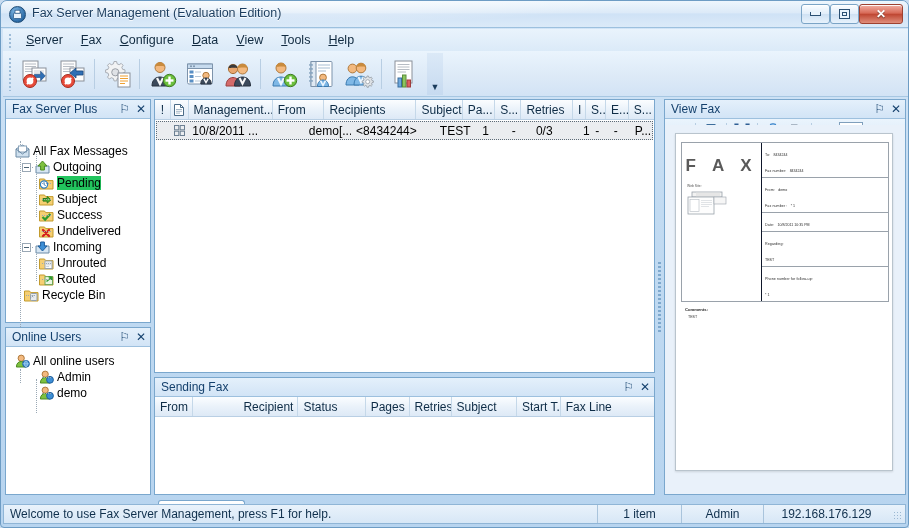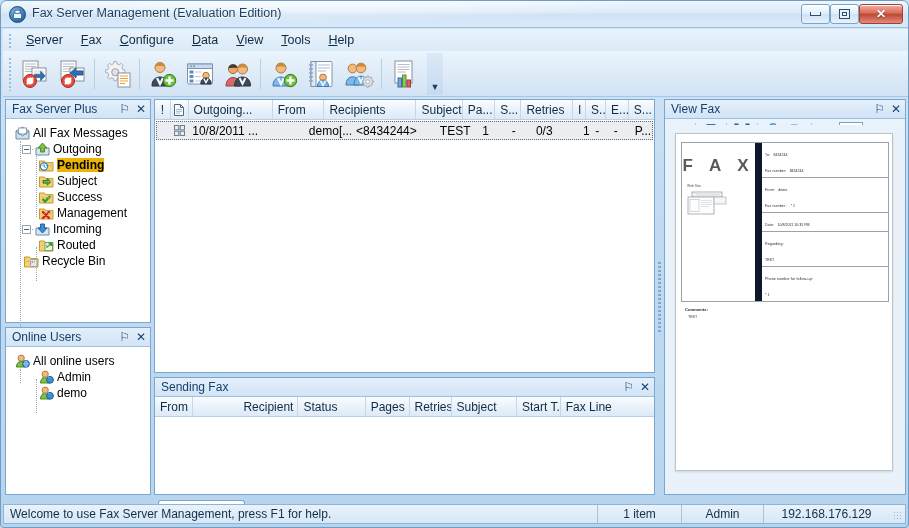--- a/index.html
+++ b/index.html
@@ -107,21 +107,21 @@
   }
   .dockhdr .dtitle { font-size:12px; color:#15416d; }
   .dockhdr .dbtns { position:absolute; right:4px; top:1px; display:flex; gap:6px; align-items:center; }
   .dockhdr .dbtns i { font-style:normal; color:#15416d; font-size:12px; line-height:16px; cursor:default; }
 
   #dock-fsp { left:4px; top:98px; width:146px; height:224px; }
   #dock-users { left:4px; top:326px; width:146px; height:168px; }
   .tree { padding:6px 0 0 6px; font-size:12px; color:#000; position:relative; }
   .tnode { display:flex; align-items:center; height:16px; position:relative; white-space:nowrap; }
   .tnode .lbl { margin-left:3px; }
-  .tnode.sel .lbl { background:#eab308;font-weight:bold; }
+  .tnode.sel .lbl { background:#22c55e; }
   .ticon { width:16px; height:16px; flex:none; display:flex; align-items:center; justify-content:center; }
   .expander { width:9px; height:9px; border:1px solid #9aa8b5; background:#fff; position:relative; flex:none; margin-right:3px; }
   .expander::before { content:""; position:absolute; left:1px; top:3px; width:5px; height:1px; background:#4b6274; }
   .dotline-v { position:absolute; width:1px; border-left:1px dotted #9aa8b5; }
   .dotline-h { position:absolute; height:1px; border-top:1px dotted #9aa8b5; }
 
   
   #center { position:absolute; left:153px; top:98px; width:501px; height:396px; }
   #grid-panel { position:absolute; left:0; top:0; width:501px; height:274px;
     background:#fff; border:1px solid #7aa7cd; }
@@ -156,21 +156,21 @@
   .vfsep { width:1px; height:16px; background:#b6cde2; margin:0 3px; }
   #pageno { height:17px; min-width:24px; border:1px solid #7f9fbc; background:#fff;
     font-size:11px; display:flex; align-items:center; justify-content:center; color:#10344f; padding:0 3px; }
   #vf-body { position:absolute; left:0; top:25px; right:0; bottom:0;
     background:#e9f1fa; padding:8px 10px; }
   #faxpage { width:218px; height:338px; background:#fff; border:1px solid #b9c4cd;
     box-shadow:0 1px 2px rgba(0,0,0,.12); position:relative; overflow:hidden; }
   #faxdoc { position:absolute; left:5px; top:8px; width:208px; }
   .fx-outer { border:1px solid #9aa2ab; }
   .fx-top { display:flex; }
-  .fx-left { width:80px; border-right:7px solid #0f172a; position:relative; }
+  .fx-left { width:80px; border-right:1px solid #0f172a; position:relative; }
   .fx-right { flex:1; }
   .fx-row { border-bottom:1px solid #9aa2ab; padding:2px 3px; }
   .fx-row:last-child { border-bottom:none; }
   .fx-lbl { font-size:3.6px; color:#2b2b2b; letter-spacing:.1px; }
   .fx-val { font-size:3.6px; color:#2b2b2b; }
   .fx-faxword { font-size:17px; font-weight:bold; letter-spacing:6px; color:#5a5a5a;
     text-align:center; padding:13px 0 2px; }
   .fx-site { font-size:3.4px; color:#555; margin:6px 0 2px 5px; }
   .fx-machine { width:42px; height:26px; margin-left:5px; margin-bottom:6px; position:relative; }
   .fx-comments { padding:5px 4px 0 4px; }
@@ -424,21 +424,21 @@
         <i>⚐</i>
         <i>✕</i>
       </span>
     </div>
     <div class="tree">
 
       <div class="dotline-v" style="left:14px; top:22px; height:186px;"></div>
       <div class="dotline-v" style="left:30px; top:32px; height:66px;"></div>
       <div class="dotline-v" style="left:30px; top:128px; height:34px;"></div>
 
-      <div class="tnode" style="margin-left:2px;">
+      <div class="tnode" style="margin-left:2px;margin-top:18px;">
         <span class="ticon">
           <svg width="15" height="14" viewBox="0 0 15 14">
               <path d="M1 5 l6.5-4 l6.5 4 v8 h-13z" fill="#cfe0ee" stroke="#6d8ba6"></path>
               <rect x="3.5" y="2" width="8" height="6" fill="#fff" stroke="#8aa3ba"></rect>
               <path d="M1 5 l6.5 5 l6.5-5" fill="none" stroke="#6d8ba6"></path>
             </svg>
         </span>
         <span class="lbl">All Fax Messages</span>
       </div>
 
@@ -493,35 +493,51 @@
 
       <div class="tnode">
         <span class="dotline-h" style="left:30px; top:8px; width:9px;"></span>
         <span style="width:26px; flex:none;"></span>
         <span class="ticon">
           <svg width="15" height="13" viewBox="0 0 15 13">
               <path d="M.5 2 h5 l1.2 1.6 h7.3 v8.4 h-13.5z" fill="#f6cf72" stroke="#c39b2d"></path>
               <path d="M4 5 l6 6 M10 5 l-6 6" stroke="#d42020" stroke-width="2.4" stroke-linecap="round"></path>
             </svg>
         </span>
-        <span class="lbl">Management</span>
+        <span class="lbl">Undelivered</span>
       </div>
 
       <div class="tnode">
         <span class="dotline-h" style="left:14px; top:8px; width:7px;"></span>
         <span class="expander" style="margin-left:10px;"></span>
         <span class="ticon">
           <svg width="15" height="14" viewBox="0 0 15 14">
               <path d="M1 6 l13 0 v7 h-13z" fill="#d7e6f3" stroke="#6d8ba6"></path>
               <path d="M7.5 11 l-4.5-5 h2.6 v-4 h3.8 v4 h2.6z" fill="#3d8fd6" stroke="#1f5f9e"></path>
             </svg>
         </span>
         <span class="lbl">Incoming</span>
       </div>
 
+      <div class="tnode">
+        <span class="dotline-h" style="left:30px; top:8px; width:9px;"></span>
+        <span style="width:26px; flex:none;"></span>
+        <span class="ticon">
+          <svg width="15" height="13" viewBox="0 0 15 13">
+              <path d="M.5 2 h5 l1.2 1.6 h7.3 v8.4 h-13.5z" fill="#f6cf72" stroke="#c39b2d"></path>
+              <rect x="6" y="4" width="7" height="7.5" fill="#fff" stroke="#97a3ae"></rect>
+              <g stroke="#b9c3cc" stroke-width=".8">
+                <line x1="7.2" y1="6" x2="11.8" y2="6"></line>
+                <line x1="7.2" y1="7.8" x2="11.8" y2="7.8"></line>
+                <line x1="7.2" y1="9.6" x2="10.2" y2="9.6"></line>
+              </g>
+            </svg>
+        </span>
+        <span class="lbl">Unrouted</span>
+      </div>
 
       <div class="tnode">
         <span class="dotline-h" style="left:30px; top:8px; width:9px;"></span>
         <span style="width:26px; flex:none;"></span>
         <span class="ticon">
           <svg width="15" height="13" viewBox="0 0 15 13">
               <path d="M.5 2 h5 l1.2 1.6 h7.3 v8.4 h-13.5z" fill="#f6cf72" stroke="#c39b2d"></path>
               <rect x="6" y="3.6" width="7.5" height="8" fill="#e9f6e2" stroke="#6fa554"></rect>
               <path d="M7.5 8.5 l5-4.3 M12.6 4 l0 3 M12.6 4 l-3 0" stroke="#2e9b2e" stroke-width="1.4" fill="none"></path>
             </svg>
@@ -606,21 +622,21 @@
           <svg width="10" height="12" viewBox="0 0 10 12">
               <path d="M.5 .5 h6 l3 3 v8 h-9z" fill="#fff" stroke="#4a6b87"></path>
               <path d="M6.5 .5 v3 h3" fill="none" stroke="#4a6b87"></path>
               <g stroke="#7e99b0" stroke-width=".7">
                 <line x1="2" y1="5.5" x2="8" y2="5.5"></line>
                 <line x1="2" y1="7.3" x2="8" y2="7.3"></line>
                 <line x1="2" y1="9.1" x2="6" y2="9.1"></line>
               </g>
             </svg>
         </div>
-        <div class="gh" style="width:95px;">Outgoing...</div>
+        <div class="gh" style="width:95px;">Management...</div>
         <div class="gh" style="width:58px;">From</div>
         <div class="gh" style="width:104px;">Recipients</div>
         <div class="gh" style="width:52px;">Subject</div>
         <div class="gh" style="width:36px;">Pa...</div>
         <div class="gh" style="width:29px;">S...</div>
         <div class="gh" style="width:58px;">Retries</div>
         <div class="gh" style="width:14px;">I</div>
         <div class="gh" style="width:22px;">S...</div>
         <div class="gh" style="width:25px;">E...</div>
         <div class="gh" style="width:28px; border-right:none;">S...</div>

